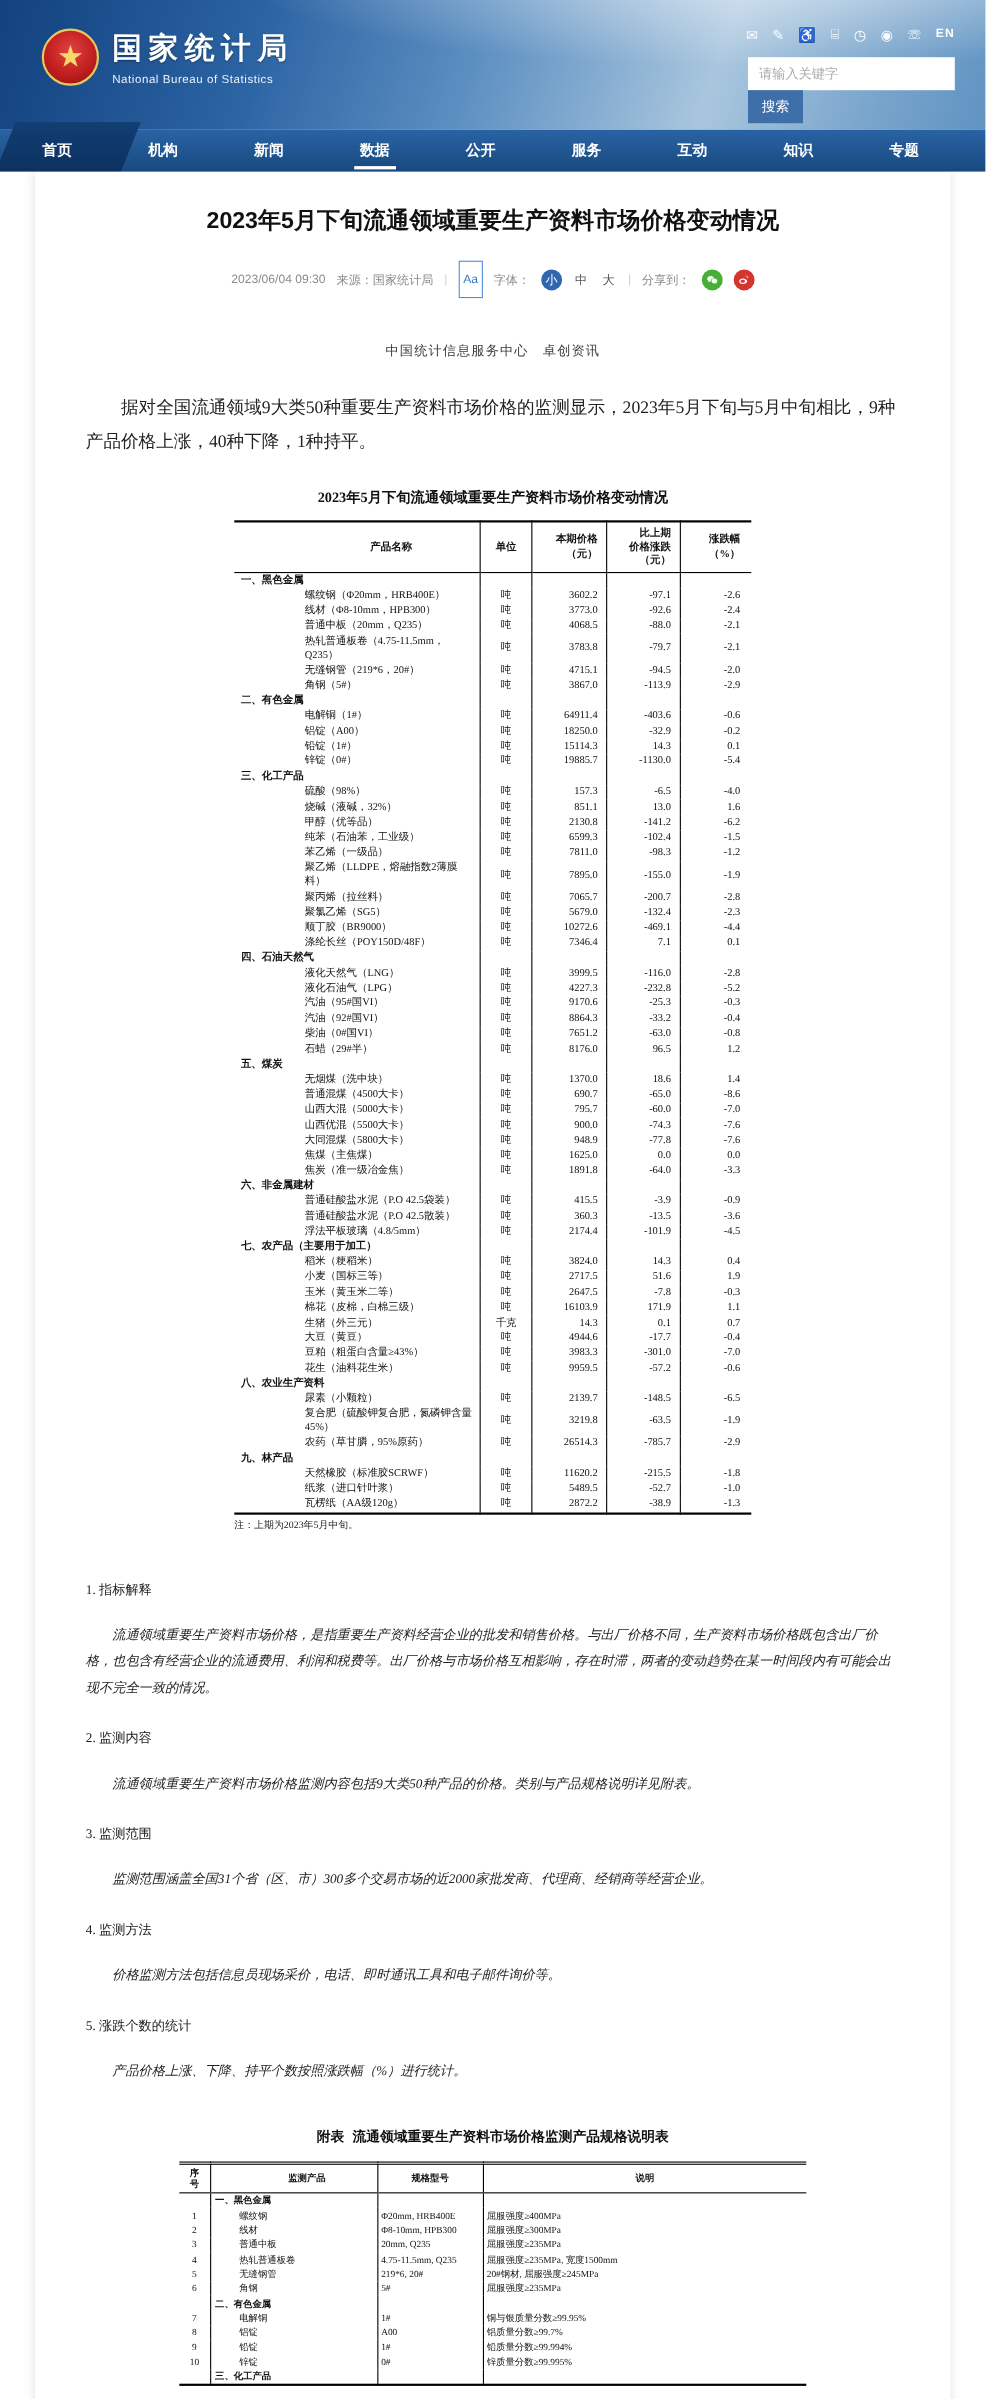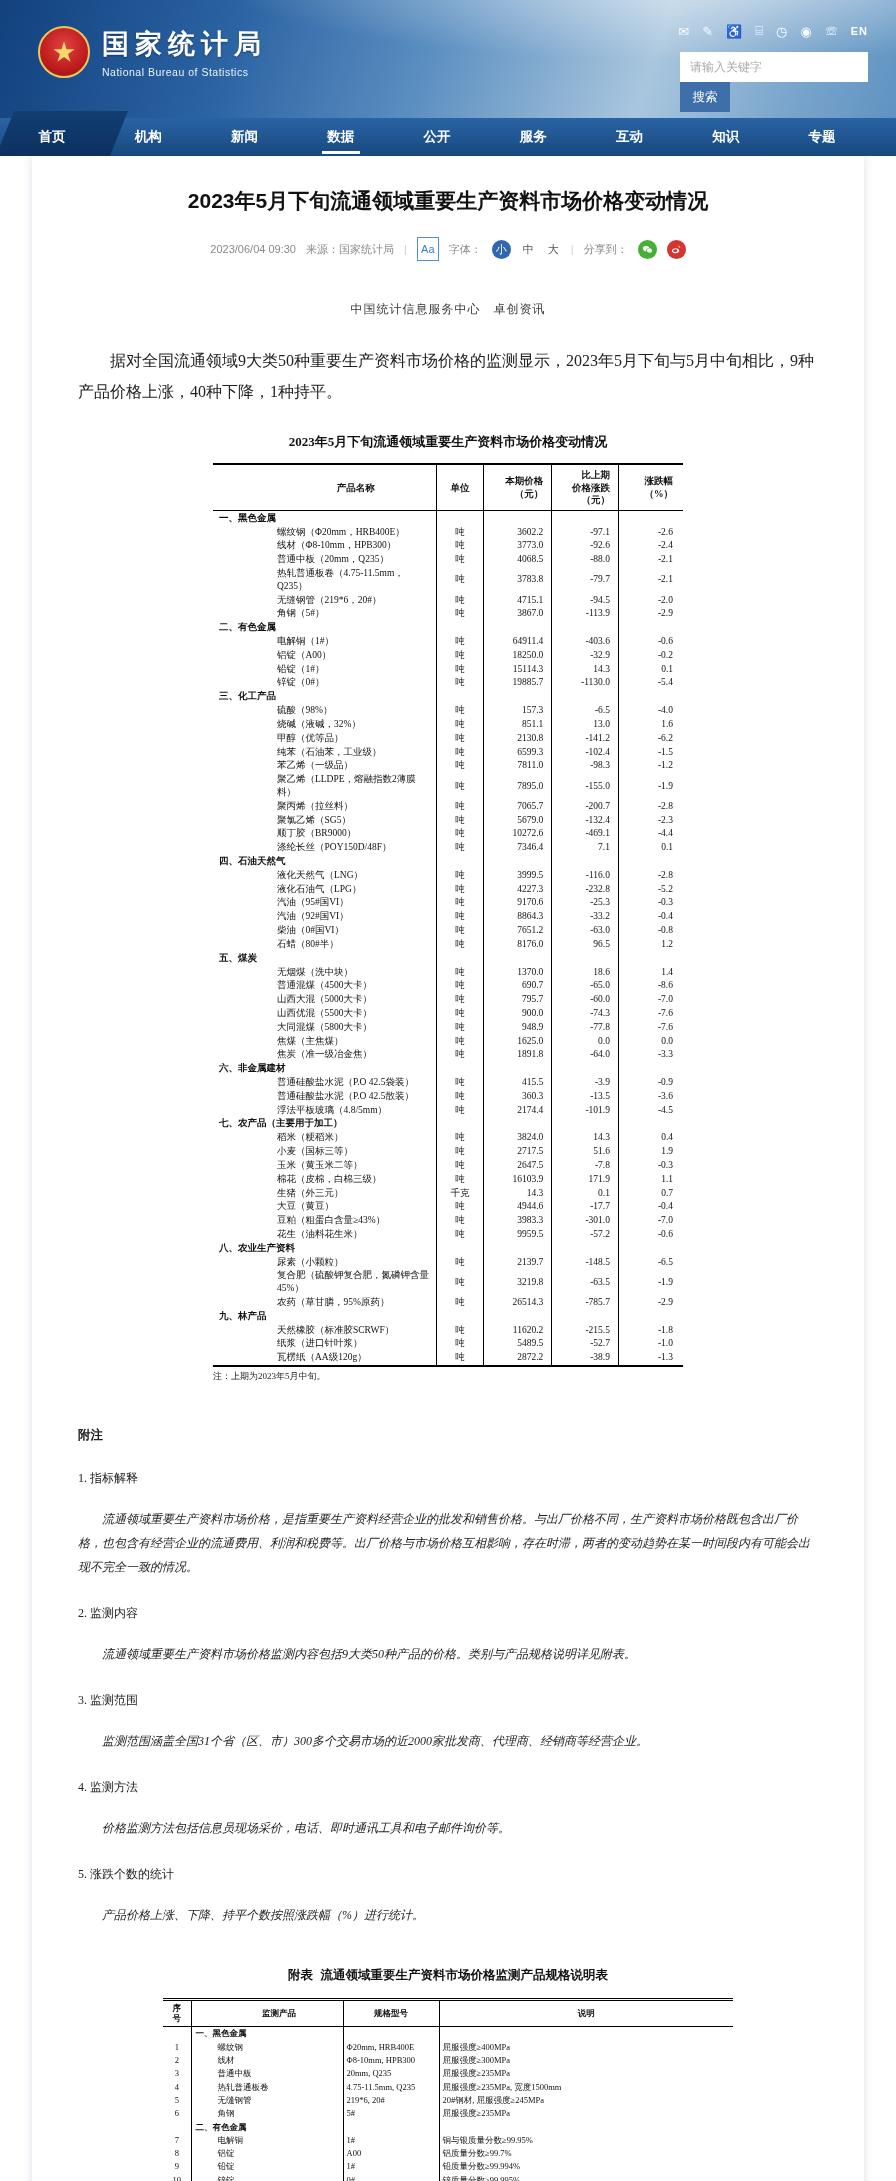--- a/index.html
+++ b/index.html
@@ -67,21 +67,21 @@
   .article-title {
     text-align:center; font-size:21px; font-weight:bold; color:#111;
     font-family:"Liberation Sans",sans-serif; padding:0 60px; line-height:1.4;
   }
   .meta-row {
     margin-top:22px; display:flex; align-items:center; justify-content:center;
     gap:10px; font-size:11px; color:#8a8a8a;
   }
   .meta-sep { color:#cfcfcf; }
   .aa-box {
-    width:22px; height:24px; border:1px solid #4a90d9; color:#3a7bc8; background:#fff;
+    width:22px; height:34px; border:1px solid #4a90d9; color:#3a7bc8; background:#fff;
     font-size:11px; display:flex; align-items:center; justify-content:center; cursor:pointer;
   }
   .font-size-opt { color:#555; cursor:pointer; padding:0 2px; }
   .font-size-opt.sel {
     background:#2f67b1; color:#fff; width:19px; height:19px; border-radius:50%;
     display:inline-flex; align-items:center; justify-content:center;
   }
   .share-icon { width:19px; height:19px; border-radius:50%; display:inline-flex; align-items:center; justify-content:center; cursor:pointer; }
   .share-icon svg { display:block; }
   .share-wechat { background:#45b035; }
@@ -409,21 +409,21 @@
             <td class="c-pct bl">-0.4</td>
           </tr>
           <tr>
             <td class="c-name">柴油（0#国VI）</td>
             <td class="c-unit bl">吨</td>
             <td class="c-price bl">7651.2</td>
             <td class="c-chg bl">-63.0</td>
             <td class="c-pct bl">-0.8</td>
           </tr>
           <tr>
-            <td class="c-name">石蜡（80#半）</td>
+            <td class="c-name">石蜡（29#半）</td>
             <td class="c-unit bl">吨</td>
             <td class="c-price bl">8176.0</td>
             <td class="c-chg bl">96.5</td>
             <td class="c-pct bl">1.2</td>
           </tr>
           <tr class="cat">
             <td class="c-name">五、煤炭</td>
             <td class="c-unit bl"></td>
             <td class="c-price bl"></td>
             <td class="c-chg bl"></td>
@@ -623,21 +623,20 @@
             <td class="c-unit bl">吨</td>
             <td class="c-price bl">2872.2</td>
             <td class="c-chg bl">-38.9</td>
             <td class="c-pct bl">-1.3</td>
           </tr>
         </tbody>
     </table>
     <div class="tbl1-note">注：上期为2023年5月中旬。</div>
 
     <div class="notes">
-      <div class="notes-title">附注</div>
       <div>
           <h3 class="note-heading">1. 指标解释</h3>
           <p class="note-body">流通领域重要生产资料市场价格，是指重要生产资料经营企业的批发和销售价格。与出厂价格不同，生产资料市场价格既包含出厂价格，也包含有经营企业的流通费用、利润和税费等。出厂价格与市场价格互相影响，存在时滞，两者的变动趋势在某一时间段内有可能会出现不完全一致的情况。</p>
           <h3 class="note-heading">2. 监测内容</h3>
           <p class="note-body">流通领域重要生产资料市场价格监测内容包括9大类50种产品的价格。类别与产品规格说明详见附表。</p>
           <h3 class="note-heading">3. 监测范围</h3>
           <p class="note-body">监测范围涵盖全国31个省（区、市）300多个交易市场的近2000家批发商、代理商、经销商等经营企业。</p>
           <h3 class="note-heading">4. 监测方法</h3>
           <p class="note-body">价格监测方法包括信息员现场采价，电话、即时通讯工具和电子邮件询价等。</p>
           <h3 class="note-heading">5. 涨跌个数的统计</h3>

